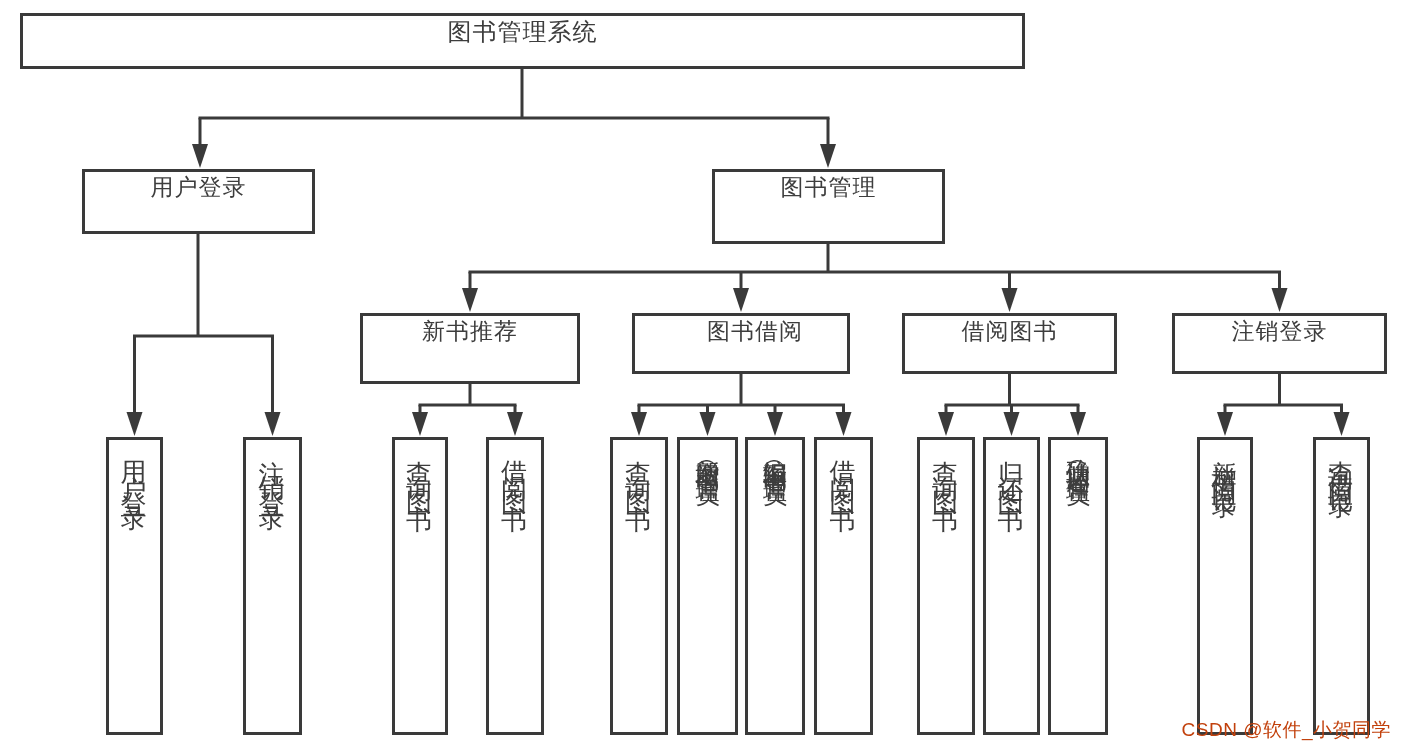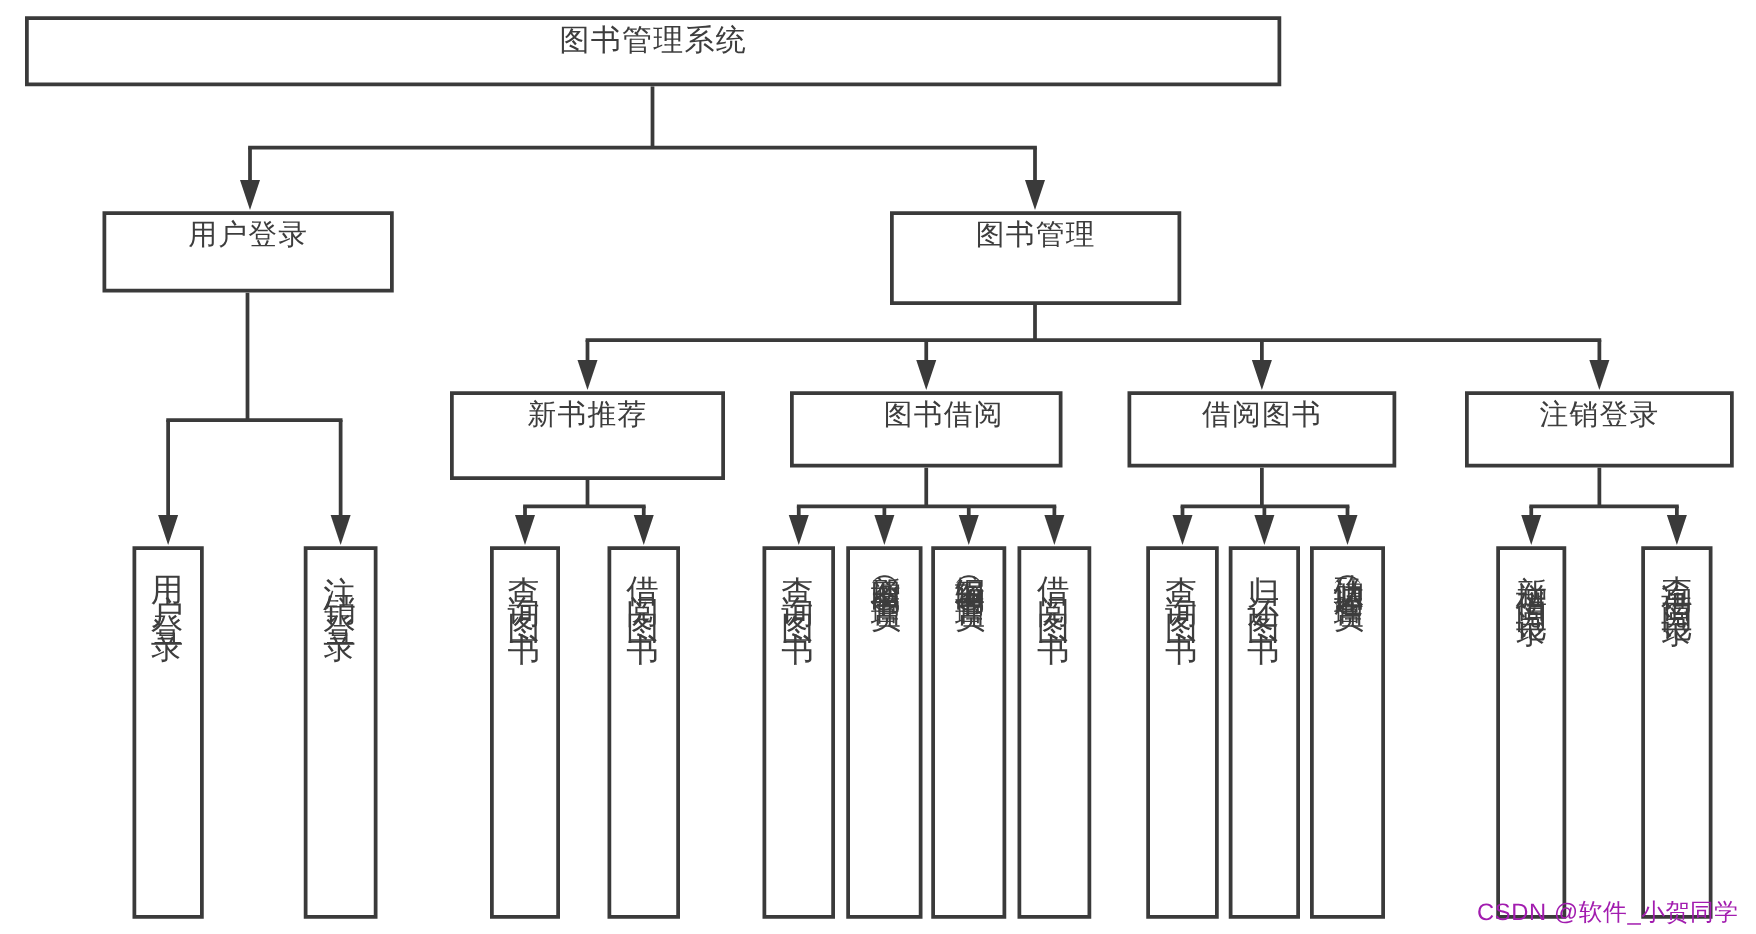--- a/index.html
+++ b/index.html
@@ -21,21 +21,21 @@
   .lvl .hlabel{font-size:23px;}
   .leaf span{
     writing-mode:vertical-rl;text-orientation:mixed;
     white-space:nowrap;color:#3d3d3d;
   }
   .leaf.v4 span{font-size:26px;letter-spacing:0.58em;}
   .leaf.v6 span{font-size:25px;letter-spacing:0.28em;}
   .leaf.v9 span{font-size:24px;letter-spacing:0.14em;}
   .watermark{
     position:absolute;right:14px;bottom:4px;z-index:3;
-    color:#a21caf;font-size:19px;letter-spacing:0.5px;white-space:nowrap;
+    color:#c2410c;font-size:19px;letter-spacing:0.5px;white-space:nowrap;
   }
 </style>
 </head>
 <body>
 
 <div id="stage">
 
   <svg class="wires" width="1405" height="747" viewBox="0 0 1405 747">
     <g stroke="#3a3a3a" stroke-width="3" fill="none">
 

